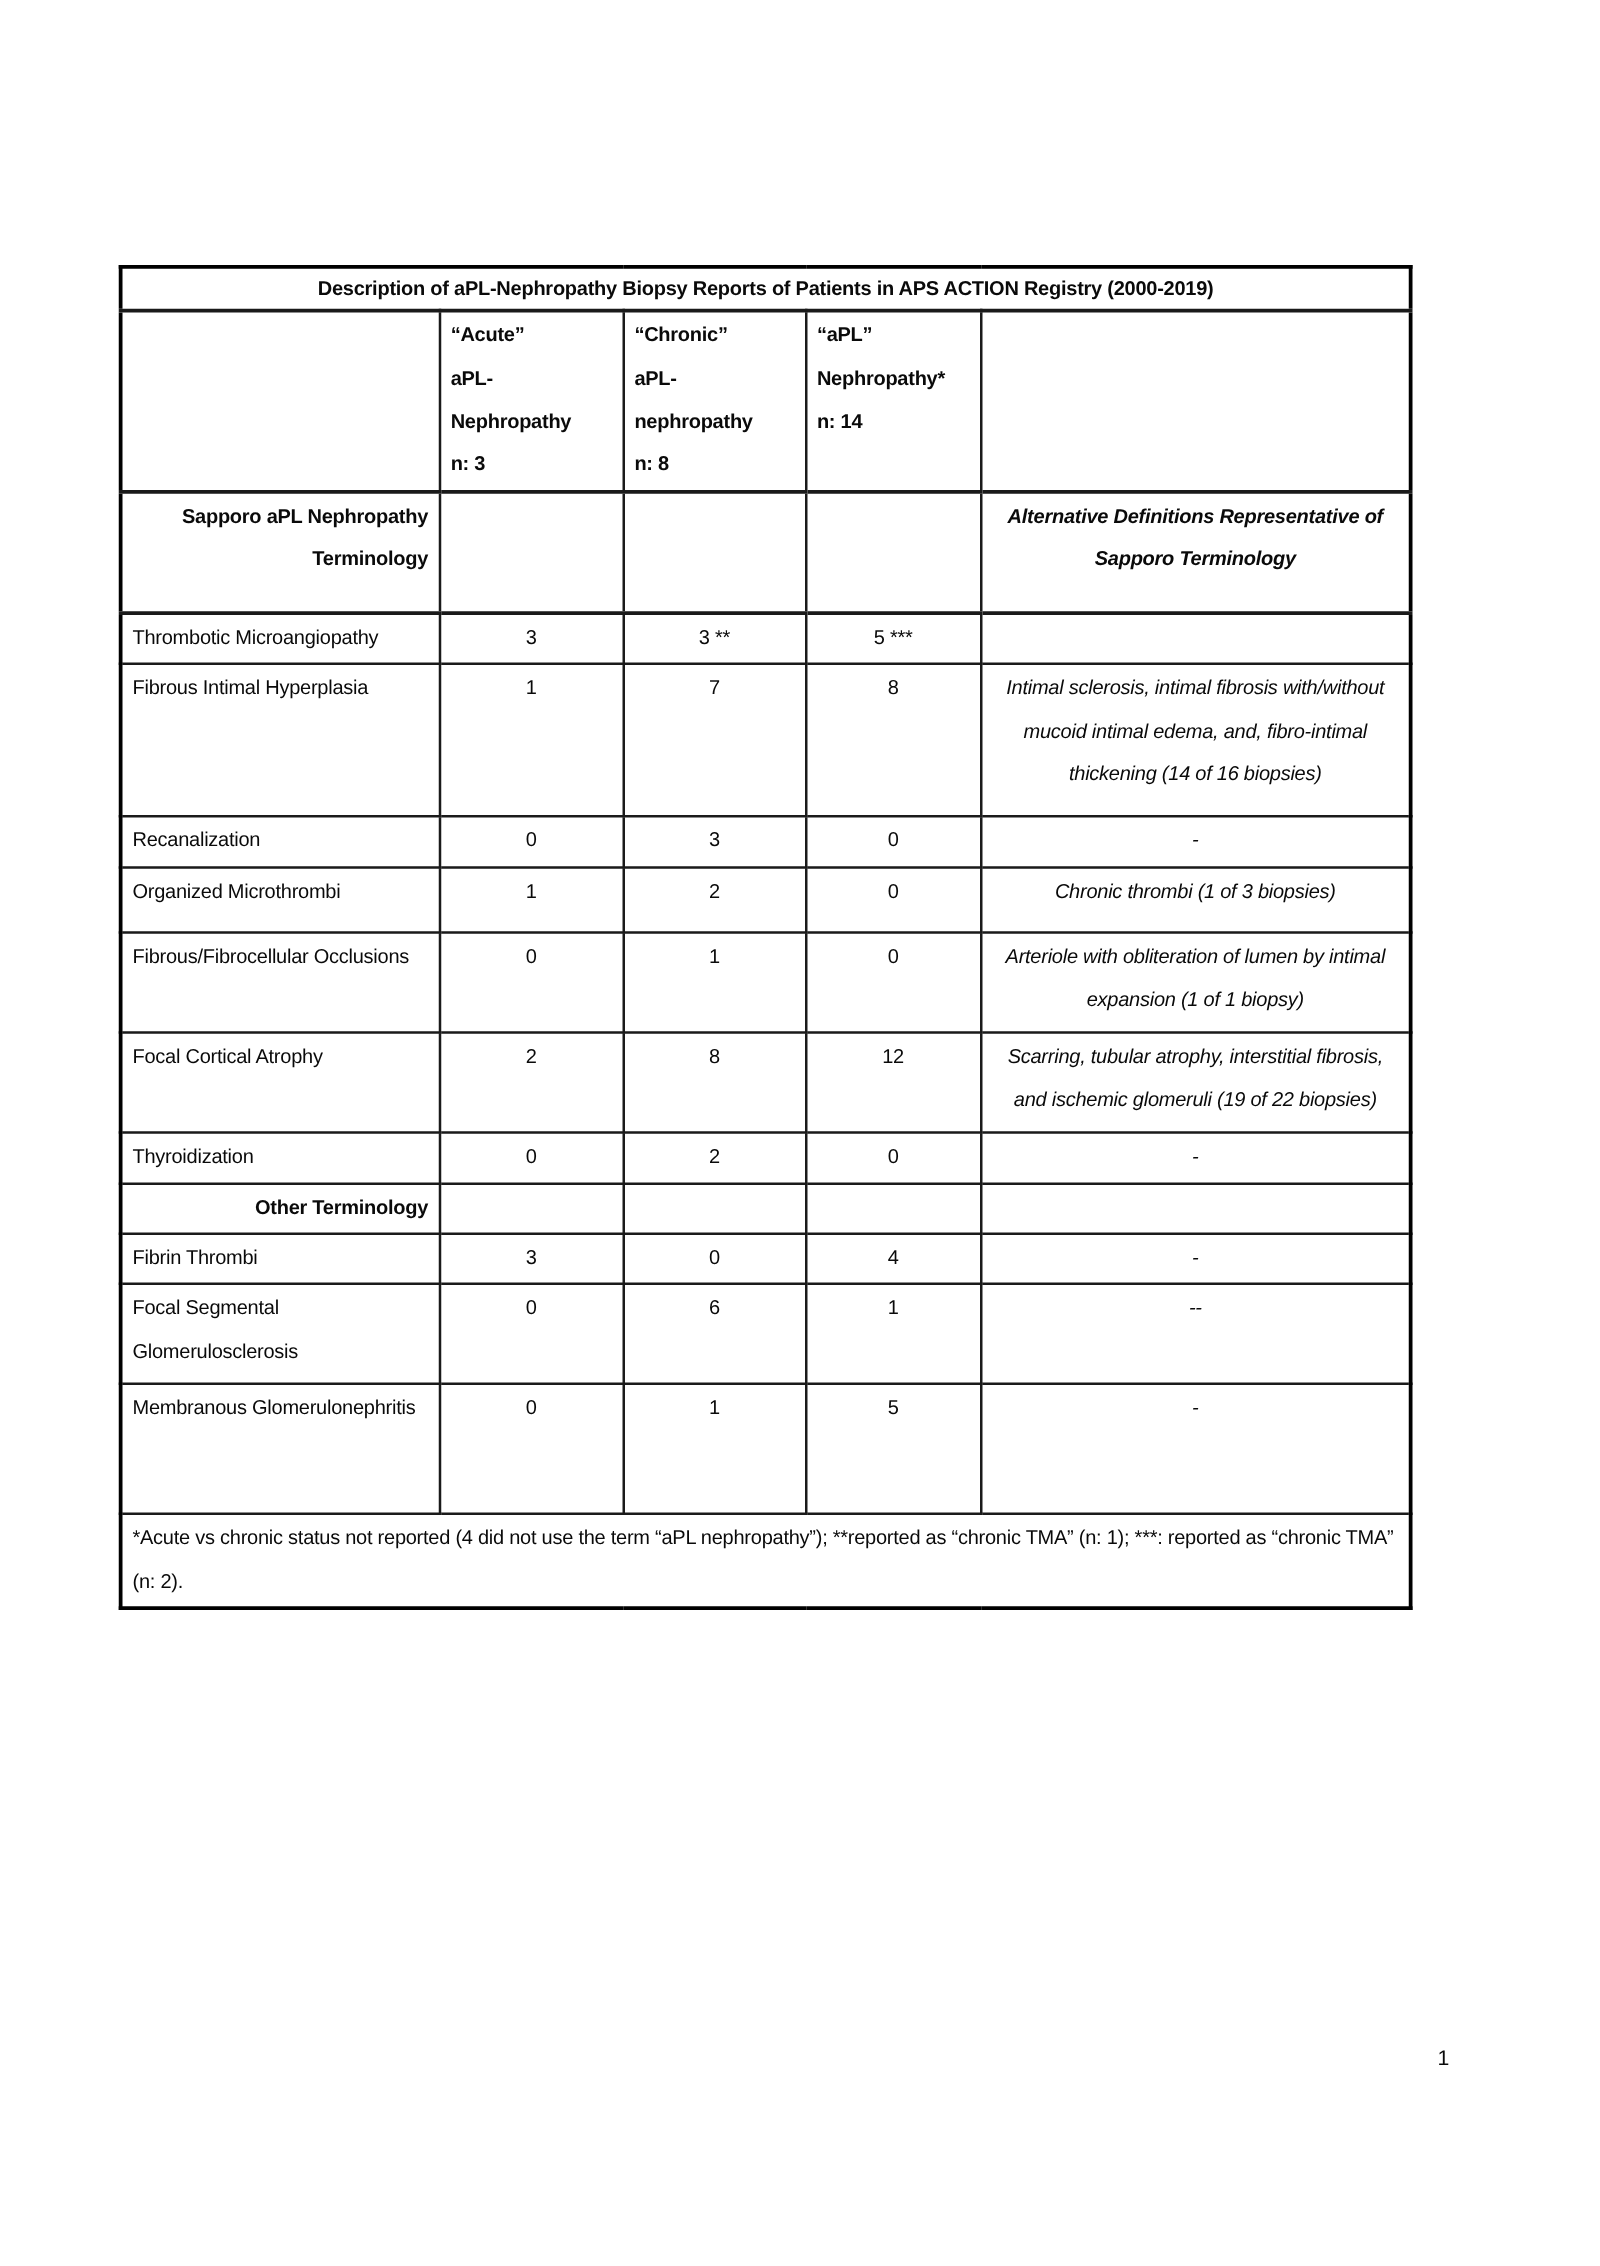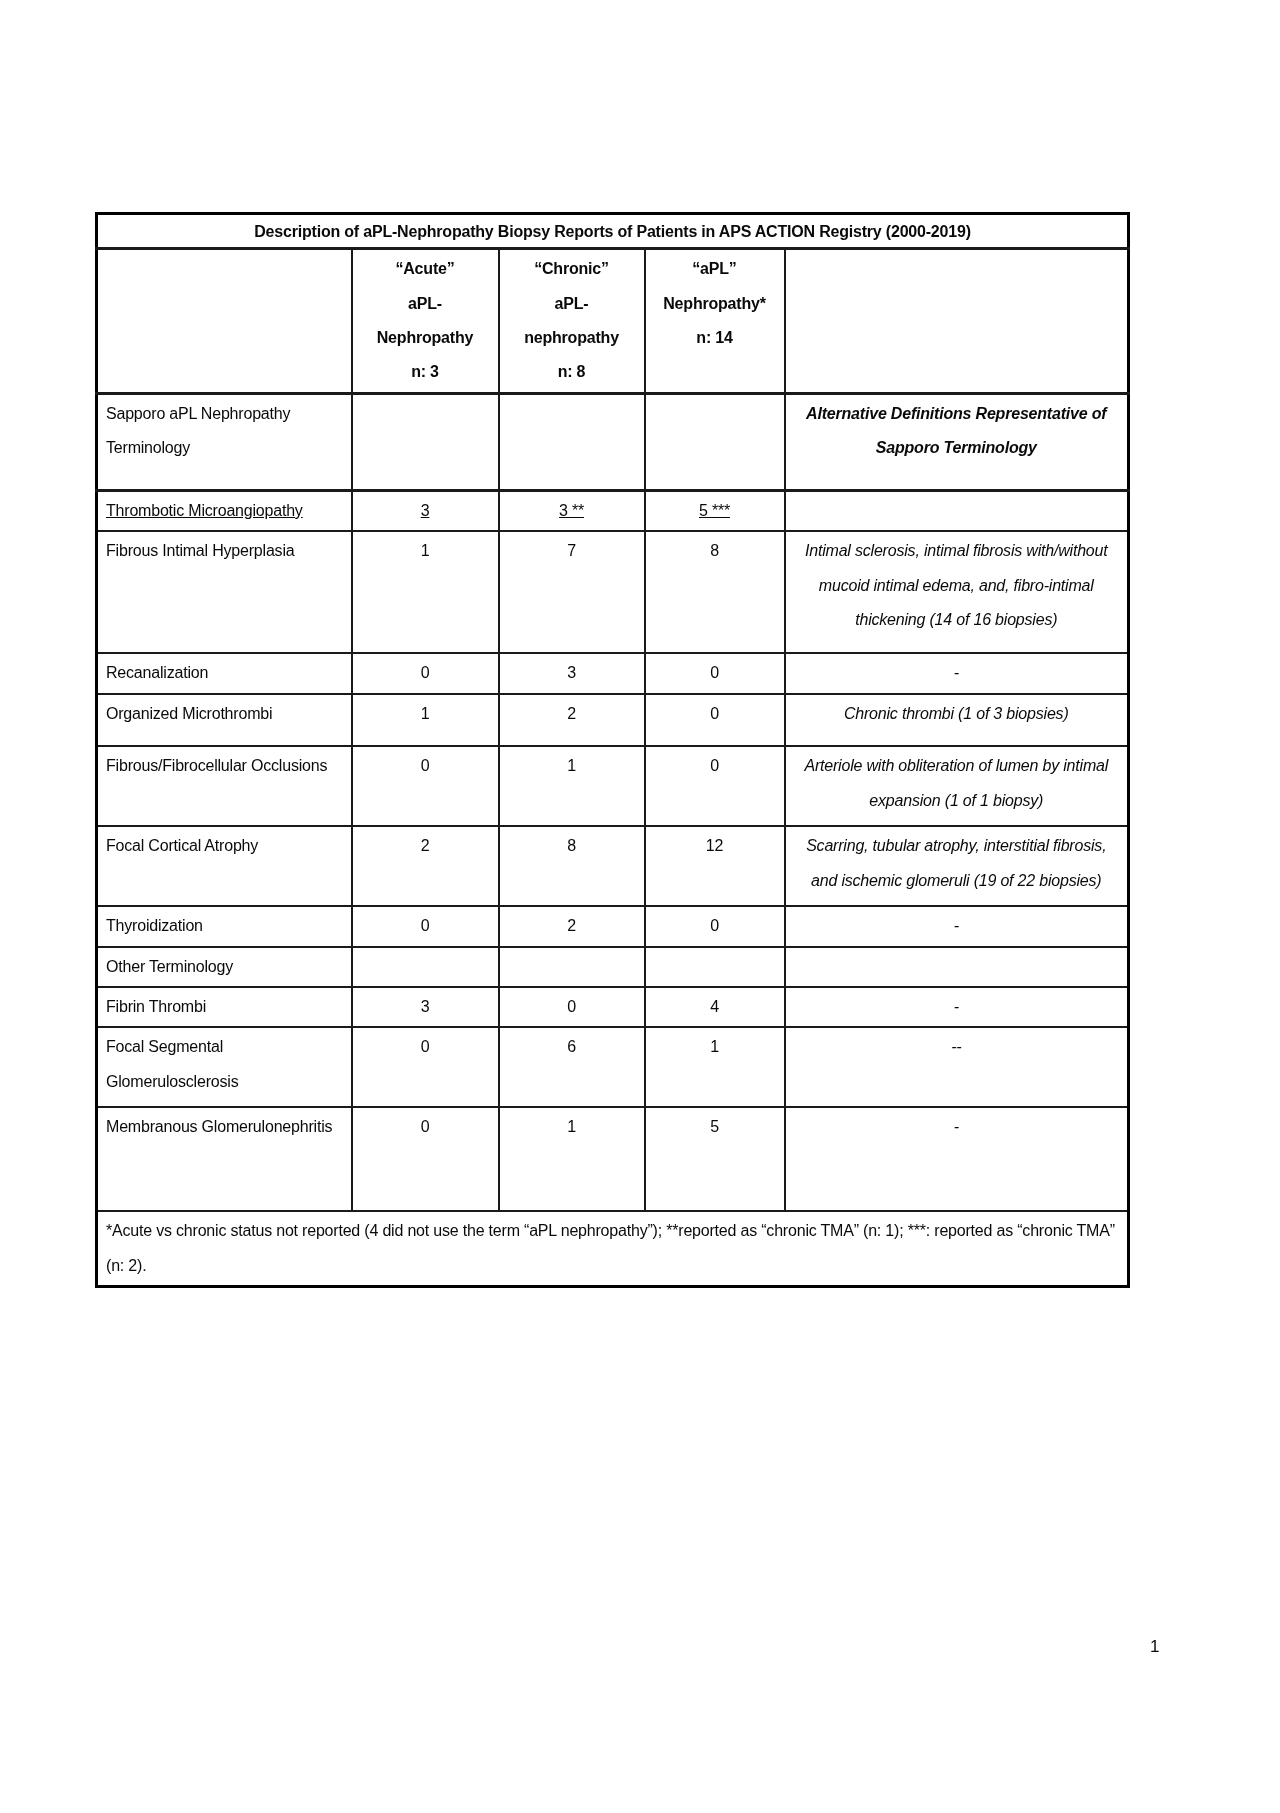--- a/index.html
+++ b/index.html
@@ -29,21 +29,21 @@
     font-size: 16px;
     line-height: 2.15;
     letter-spacing: -0.2px;
     vertical-align: top;
     overflow: hidden;
   }
   
   .r-title    { height: 35px; }
   .r-head     { height: 111px; }
   .r-sapporo  { height: 97px; }
-  .r-thromb   { height: 40px; text-decoration: underline; }
+  .r-thromb   { height: 40px; }
   .r-fih      { height: 122px; }
   .r-recan    { height: 41px; }
   .r-org      { height: 52px; }
   .r-occ      { height: 80px; }
   .r-fca      { height: 80px; padding-left: 30px; }
   .r-thy      { height: 38px; }
   .r-other    { height: 32px; }
   .r-fib      { height: 40px; }
   .r-fsg      { height: 80px; }
   .r-mem      { height: 104px; }
@@ -51,27 +51,27 @@
 
   .r-title td, .r-head td, .r-sapporo td { border-bottom-width: 3px; }
 
   .title-cell {
     text-align: center;
     font-weight: bold;
     line-height: 1.7 !important;
     padding-top: 3px !important;
   }
   .head-cell {
-    text-align: center;
+    text-align: left;
     font-weight: bold;
   }
   .head-cell span { display: block; }
   .num  { text-align: center; }
   .alt  { text-align: center; font-style: italic; }
-  .bold { font-weight: normal; }
+  .bold { font-weight: bold; text-align: right; }
   .alt-head { font-weight: bold; font-style: italic; text-align: center; }
   .footnote-cell { line-height: 2.2; }
 
   .page-number {
     position: absolute;
     left: 1150px;
     top: 1637px;
     font-size: 17px;
   }
 </style>

